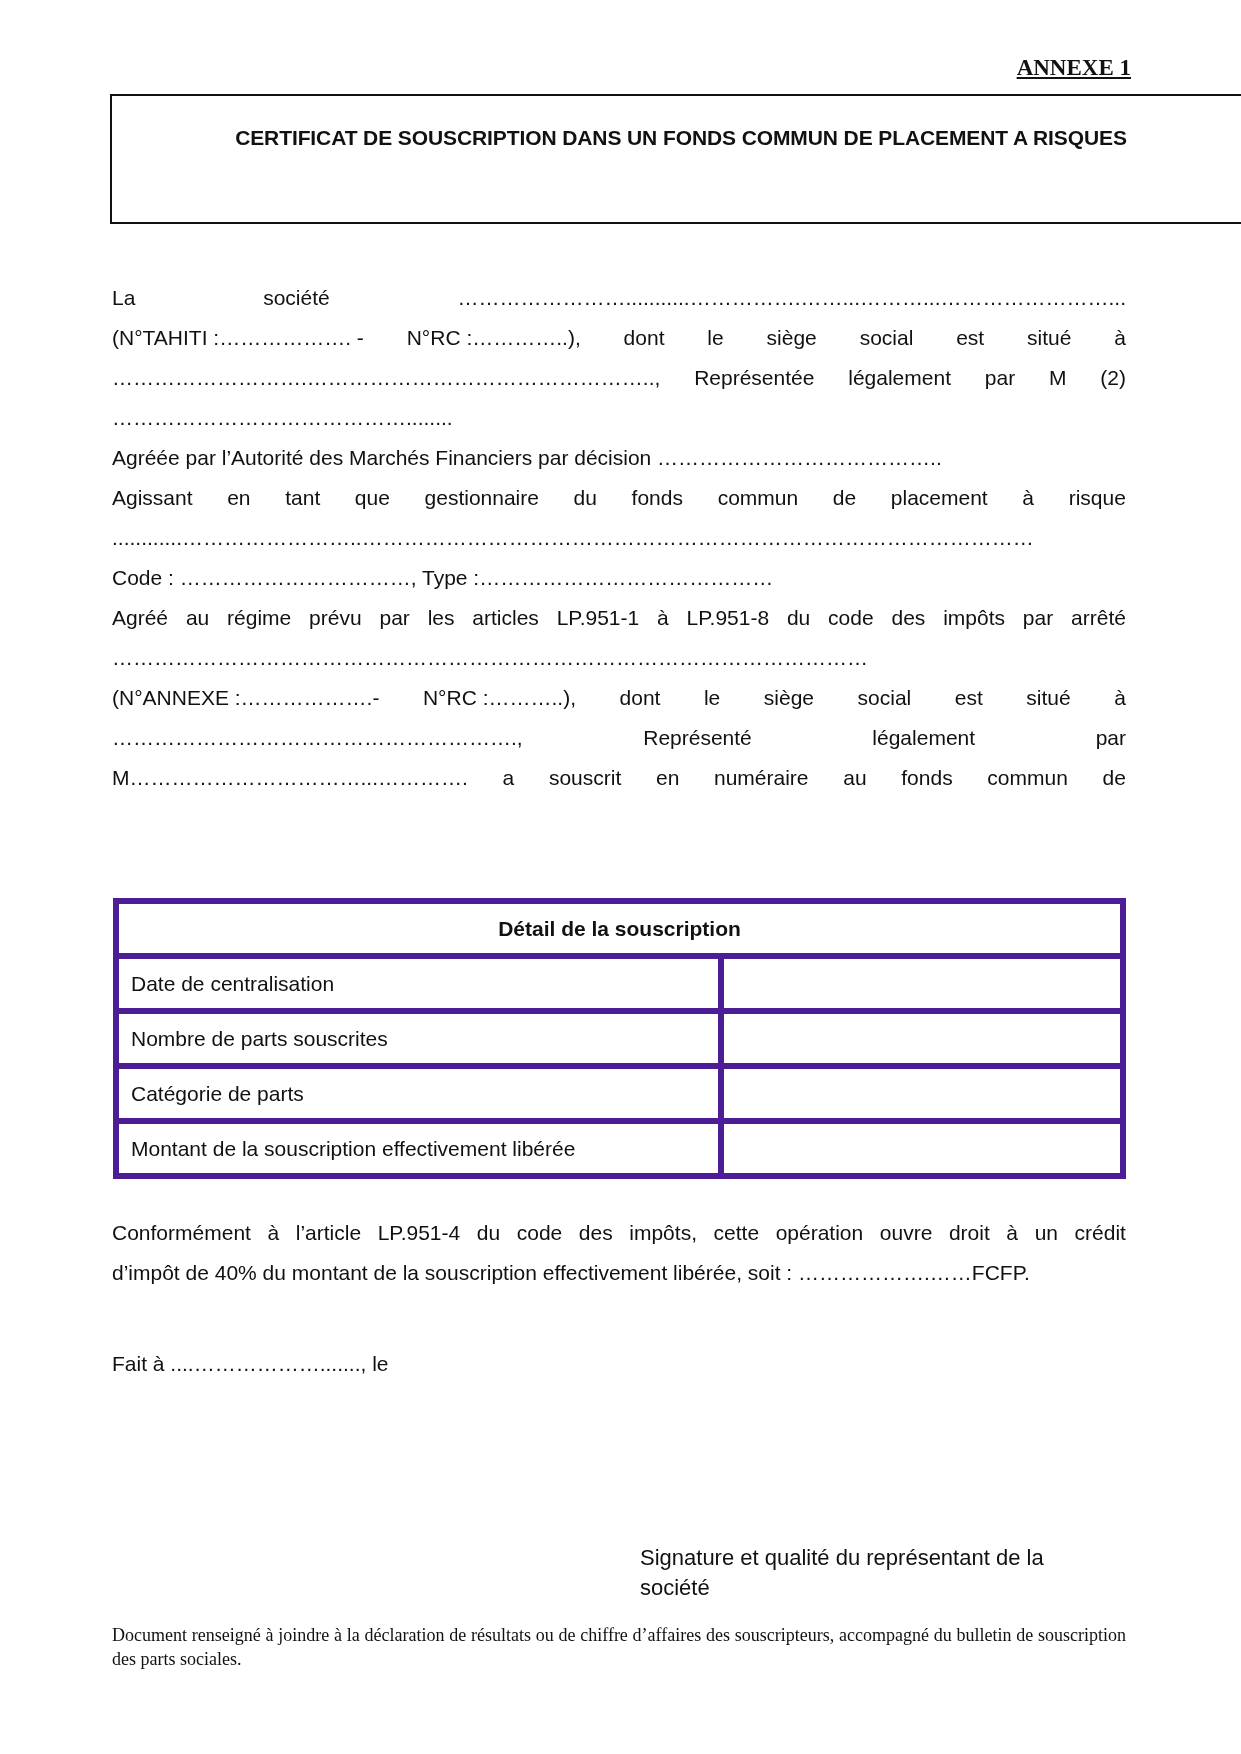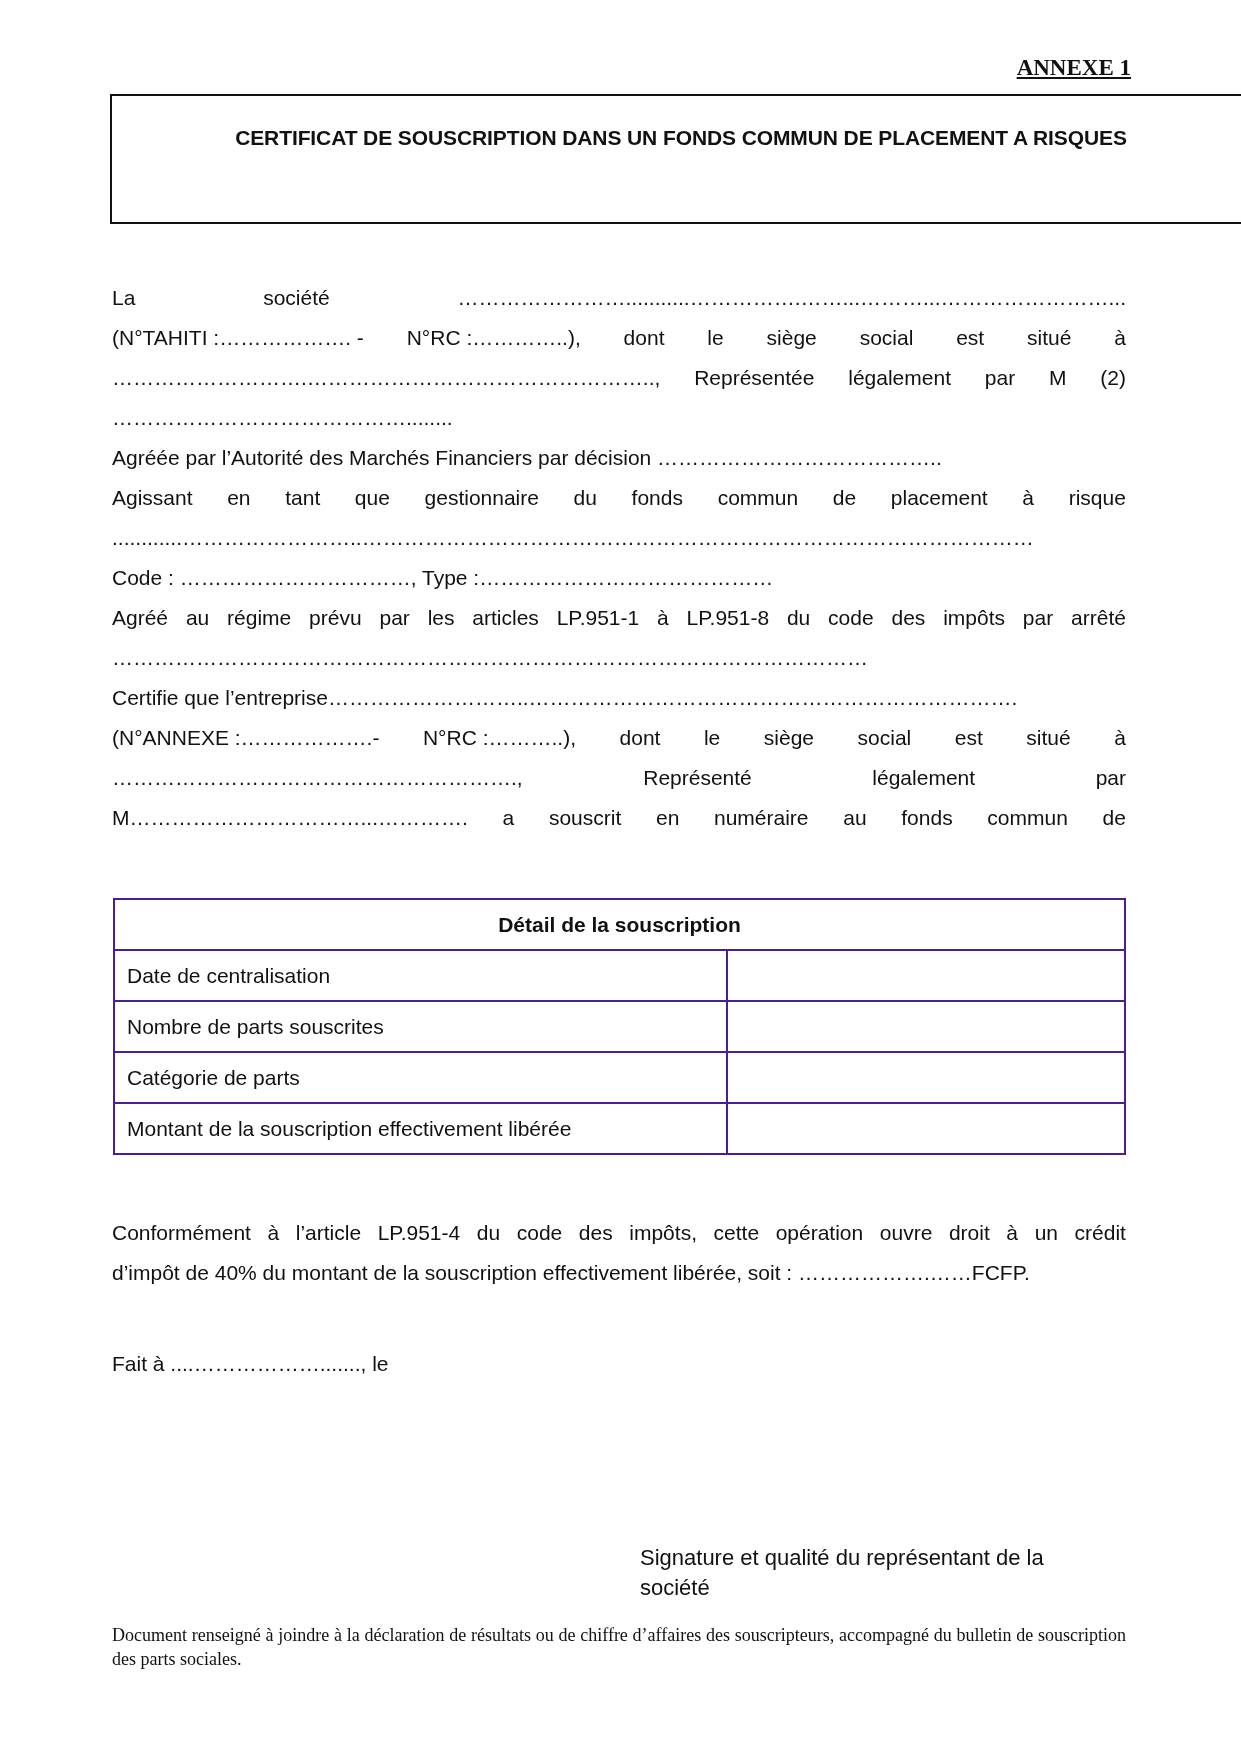--- a/index.html
+++ b/index.html
@@ -25,21 +25,21 @@
       font-size: 21px; line-height: 40px;
     }
     .line { white-space: nowrap; height: 40px; }
     .just { display: flex; justify-content: space-between; white-space: nowrap; height: 40px; }
     .b { font-weight: normal; }
     table.detail {
       position: absolute; left: 113px; top: 898px; width: 1013px;
       border-collapse: collapse; font-size: 21px;
     }
     table.detail td, table.detail th {
-      border: 2px solid #4c1d95; height: 49px; padding: 0 12px; text-align: left; font-weight: normal;
+      border: 6px solid #4c1d95; height: 49px; padding: 0 12px; text-align: left; font-weight: normal;
     }
     table.detail th { text-align: center; font-weight: bold; }
     table.detail td.val { width: 372px; }
     .conclusion { position: absolute; left: 112px; top: 1213px; width: 1014px; font-size: 21px; line-height: 40px; }
     .fait { position: absolute; left: 112px; top: 1352px; font-size: 21px; }
     .signature { position: absolute; left: 640px; top: 1543px; width: 460px; text-align: left; font-size: 22px; line-height: 30px; }
     .footnote {
       position: absolute; left: 112px; top: 1623px; width: 1014px;
       font-family: "Liberation Serif", serif; font-size: 18px; line-height: 24px; text-align: justify;
     }
@@ -108,21 +108,20 @@
     <span>à</span>
     <span>LP.951-8</span>
     <span>du</span>
     <span>code</span>
     <span>des</span>
     <span>impôts</span>
     <span>par</span>
     <span>arrêté</span>
   </div>
   <div class="line">………………………………………………………………………………………………</div>
-  <div class="line"><span class="b">Certifie que l’entreprise</span><span>………………………..…………………………………………………………….</span></div>
   <div class="just">
     <span>(N°ANNEXE :……………….-</span>
     <span>N°RC :………..),</span>
     <span>dont</span>
     <span>le</span>
     <span>siège</span>
     <span>social</span>
     <span>est</span>
     <span>situé</span>
     <span>à</span>

